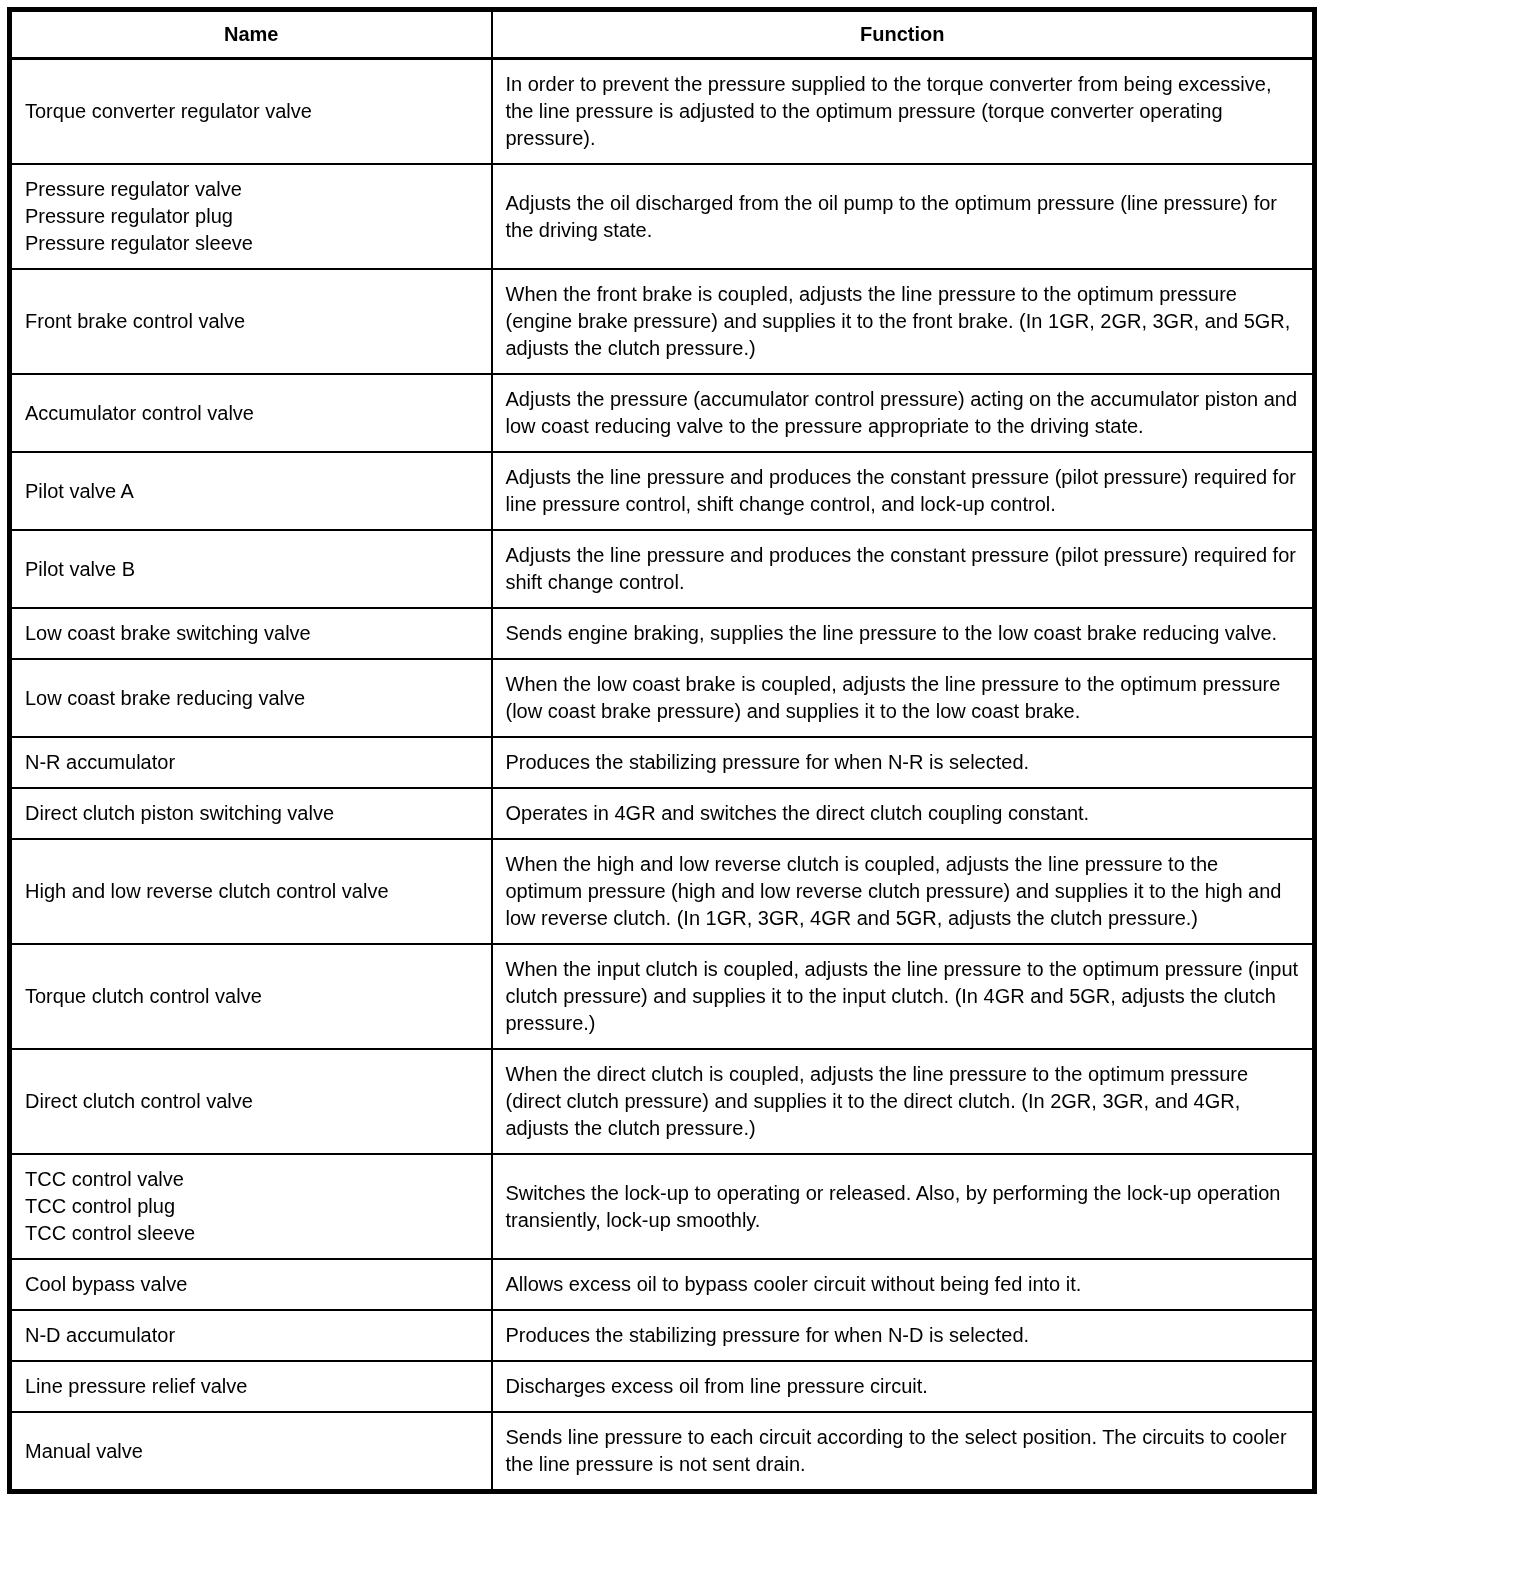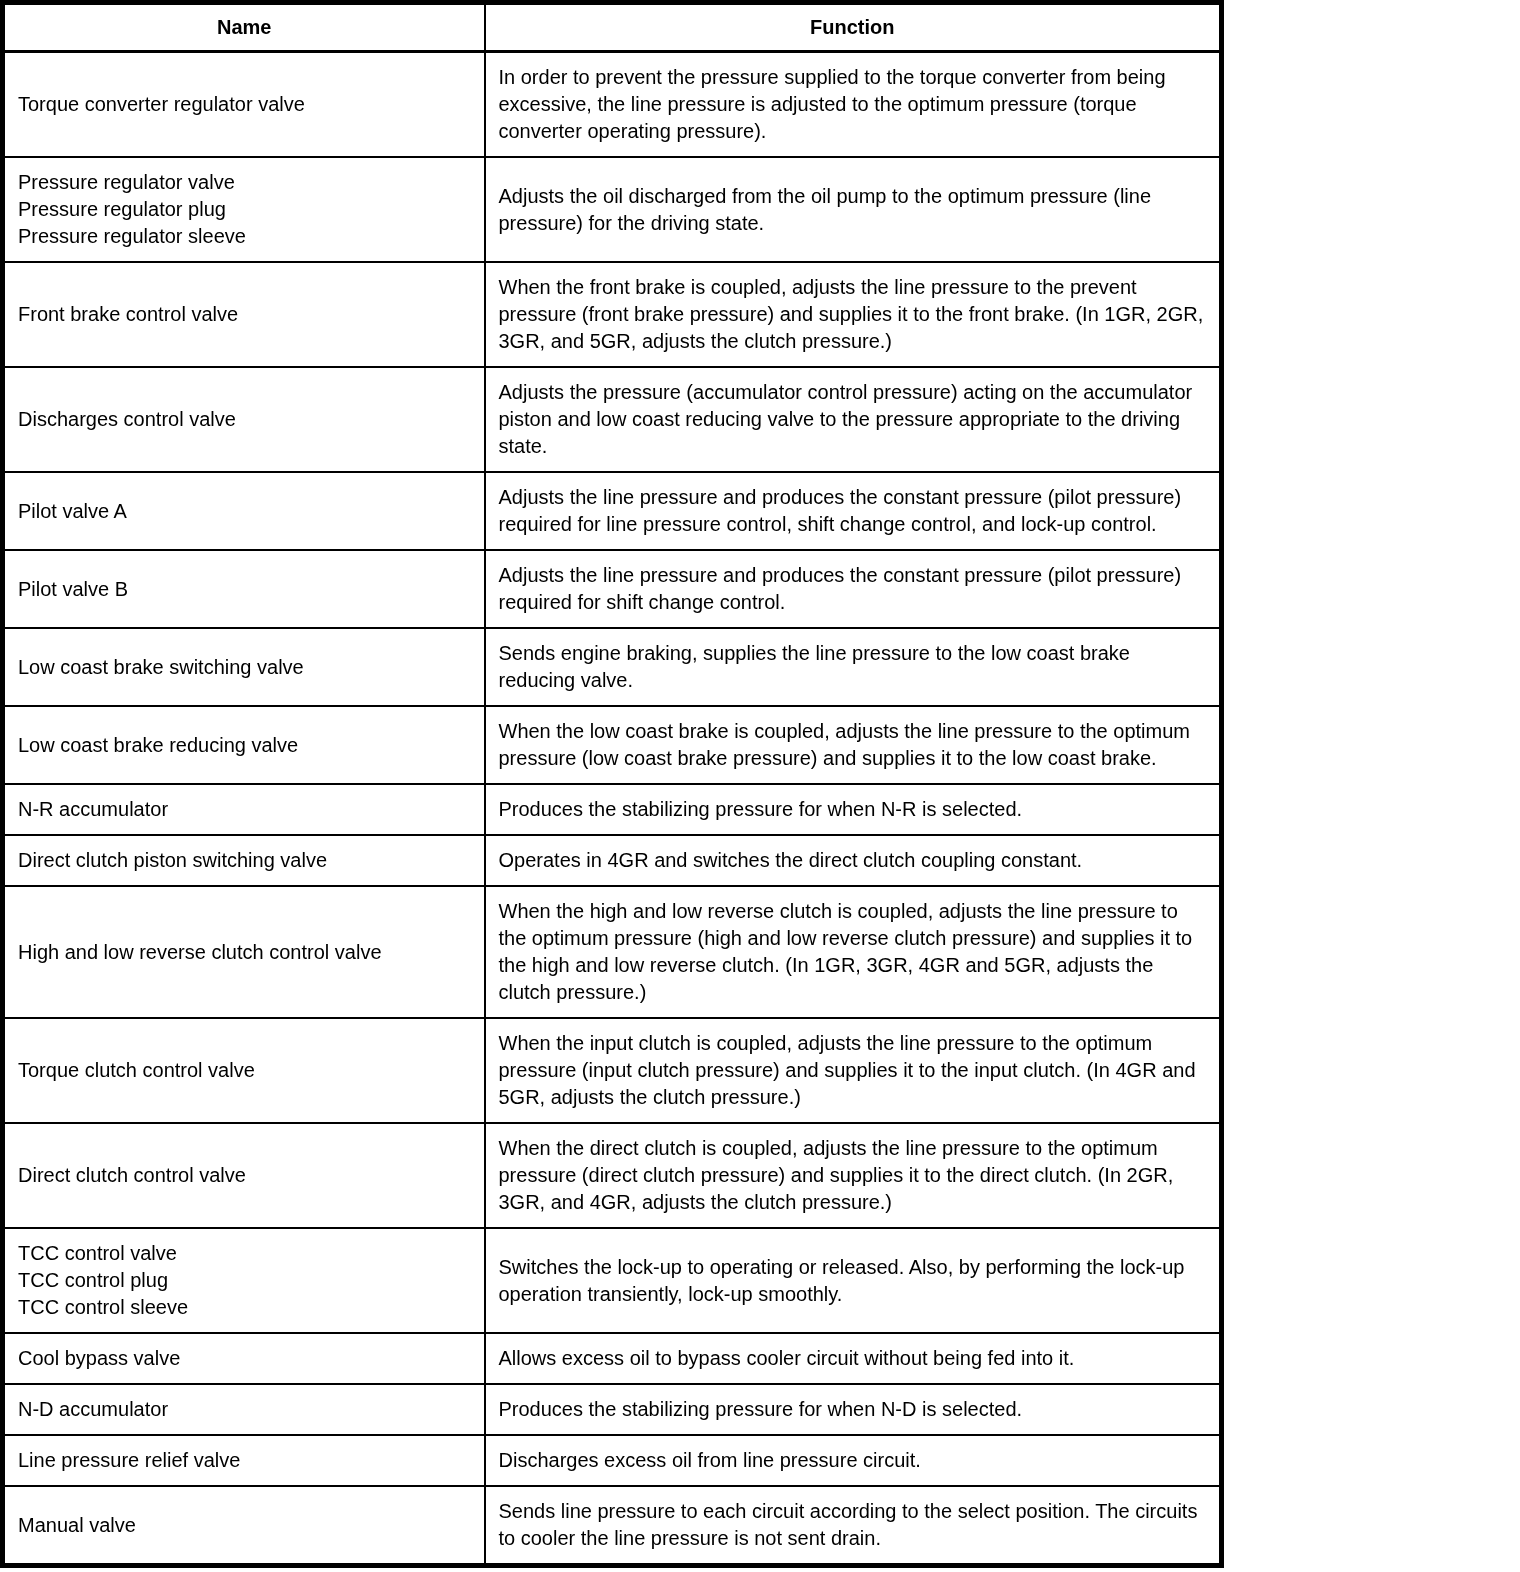--- a/index.html
+++ b/index.html
@@ -6,23 +6,24 @@
       margin: 0;
       padding: 0;
       background: #ffffff;
     }
     body {
       font-family: "Liberation Sans", sans-serif;
       color: #000000;
       -webkit-font-smoothing: antialiased;
     }
     .page {
-      width: 1224px;
+      width: 1324px;
       min-height: 1572px;
       box-sizing: border-box;
+      padding: 7px;
       background: #ffffff;
     }
     table.valve-table {
       border-collapse: collapse;
       width: 100%;
       table-layout: fixed;
       border: 5px solid #000000;
       background: #ffffff;
     }
     table.valve-table col.name-col {
@@ -80,26 +81,26 @@
             <div data-name="name-line">Pressure regulator plug</div>
             <div data-name="name-line">Pressure regulator sleeve</div>
           </td>
     <td data-name="function-cell">Adjusts the oil discharged from the oil pump to the optimum pressure (line pressure) for the driving state.</td>
   </tr>
 
   <tr data-name="table-row">
     <td data-name="name-cell">
             <div data-name="name-line">Front brake control valve</div>
           </td>
-    <td data-name="function-cell">When the front brake is coupled, adjusts the line pressure to the prevent pressure (front brake pressure) and supplies it to the front brake. (In 1GR, 2GR, 3GR, and 5GR, adjusts the clutch pressure.)</td>
-  </tr>
-
-  <tr data-name="table-row">
-    <td data-name="name-cell">
-            <div data-name="name-line">Discharges control valve</div>
+    <td data-name="function-cell">When the front brake is coupled, adjusts the line pressure to the optimum pressure (engine brake pressure) and supplies it to the front brake. (In 1GR, 2GR, 3GR, and 5GR, adjusts the clutch pressure.)</td>
+  </tr>
+
+  <tr data-name="table-row">
+    <td data-name="name-cell">
+            <div data-name="name-line">Accumulator control valve</div>
           </td>
     <td data-name="function-cell">Adjusts the pressure (accumulator control pressure) acting on the accumulator piston and low coast reducing valve to the pressure appropriate to the driving state.</td>
   </tr>
 
   <tr data-name="table-row">
     <td data-name="name-cell">
             <div data-name="name-line">Pilot valve A</div>
           </td>
     <td data-name="function-cell">Adjusts the line pressure and produces the constant pressure (pilot pressure) required for line pressure control, shift change control, and lock-up control.</td>
   </tr>

